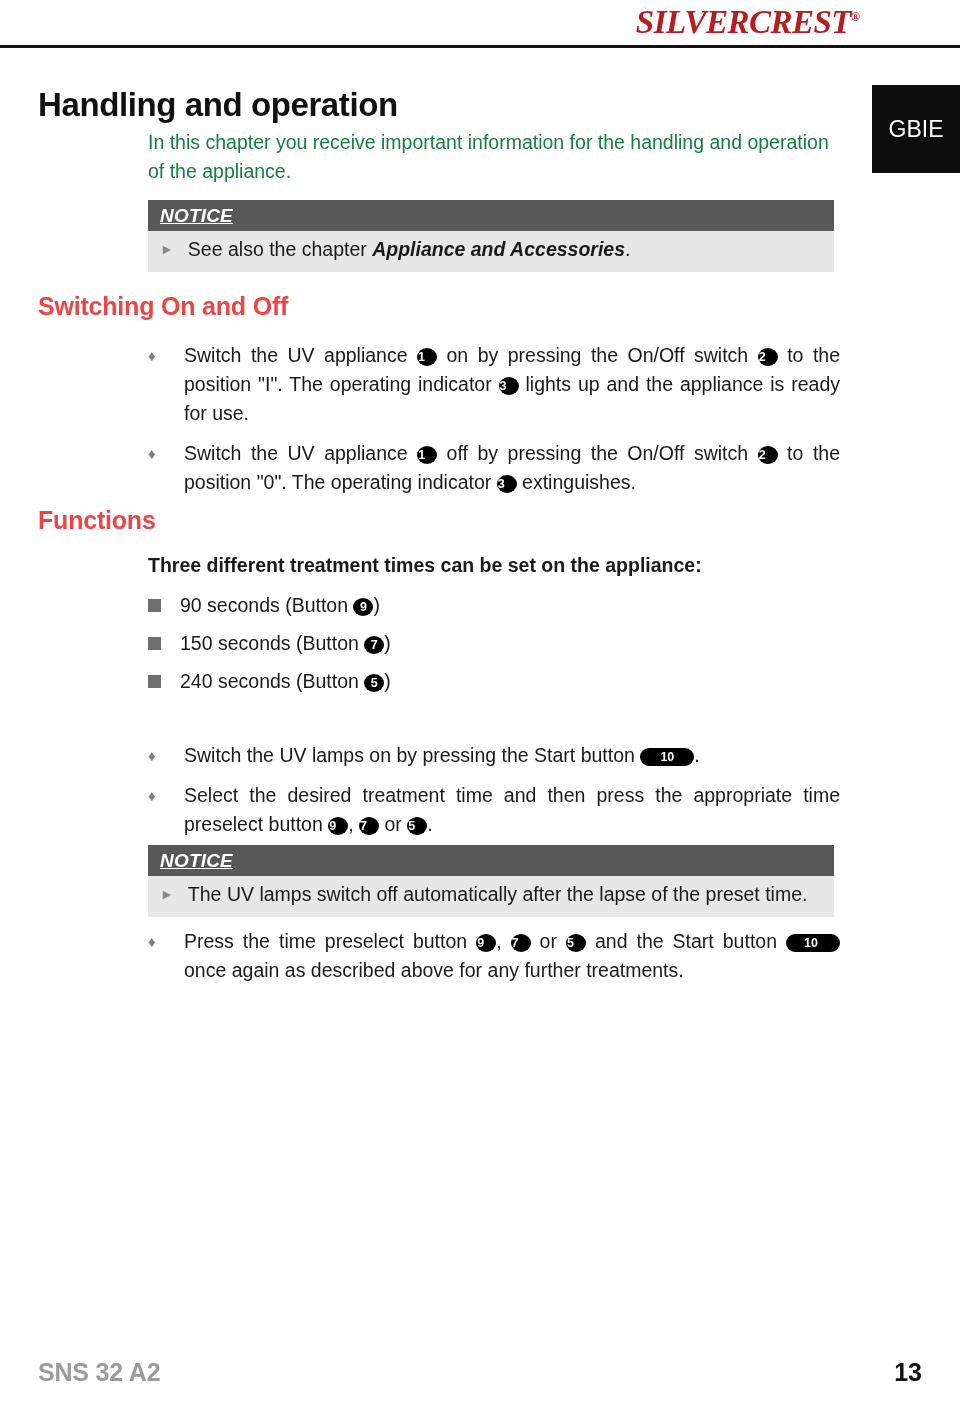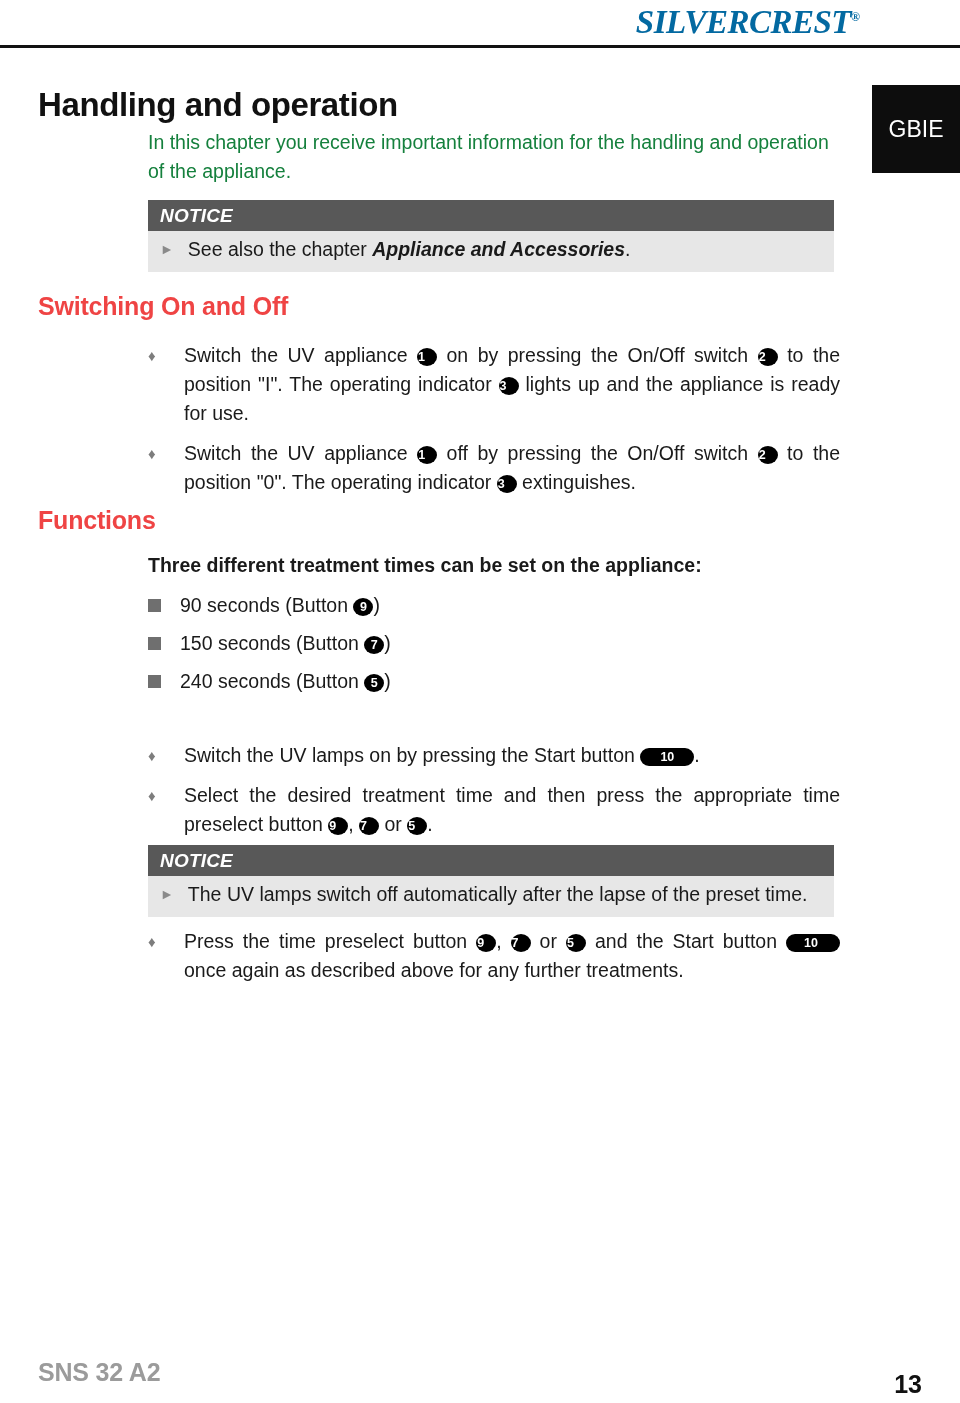--- a/index.html
+++ b/index.html
@@ -26,21 +26,21 @@
   }
   .brand-logo {
     position: absolute;
     right: 100px;
     top: 0px;
     font-family: "Liberation Serif", "DejaVu Serif", serif;
     font-weight: bold;
     font-style: italic;
     font-size: 33px;
     letter-spacing: -0.5px;
-    color: #0369a1;
+    color: #b91c1c;
     white-space: nowrap;
   }
   .brand-logo .reg {
     font-size: 12px;
     vertical-align: super;
     font-style: normal;
     letter-spacing: 0;
   }
   .rule {
     position: absolute;
@@ -121,20 +121,21 @@
   .notice-head {
     background: #585858;
     color: #ffffff;
     font-weight: bold;
     font-style: italic;
     font-size: 19px;
     letter-spacing: 0.2px;
     padding: 5px 12px 6px 12px;
     box-sizing: border-box;
     height: 31px;
+    text-decoration: underline;
   }
   .notice-body {
     background: #e7e7e7;
     box-sizing: border-box;
     min-height: 34px;
     padding: 4px 12px 8px 12px;
     font-size: 19.5px;
     line-height: 29px;
     color: #1a1a1a;
     display: flex;
@@ -253,21 +254,21 @@
     left: 38px;
     top: 0;
     font-size: 25px;
     font-weight: bold;
     color: #9b9b9b;
     letter-spacing: -0.2px;
   }
   .footer-page {
     position: absolute;
     right: 38px;
-    top: 12px;
+    top: 0;
     font-size: 25px;
     font-weight: bold;
     color: #111111;
   }
 </style>
 </head>
 <body>
 
 <div class="page">
 

